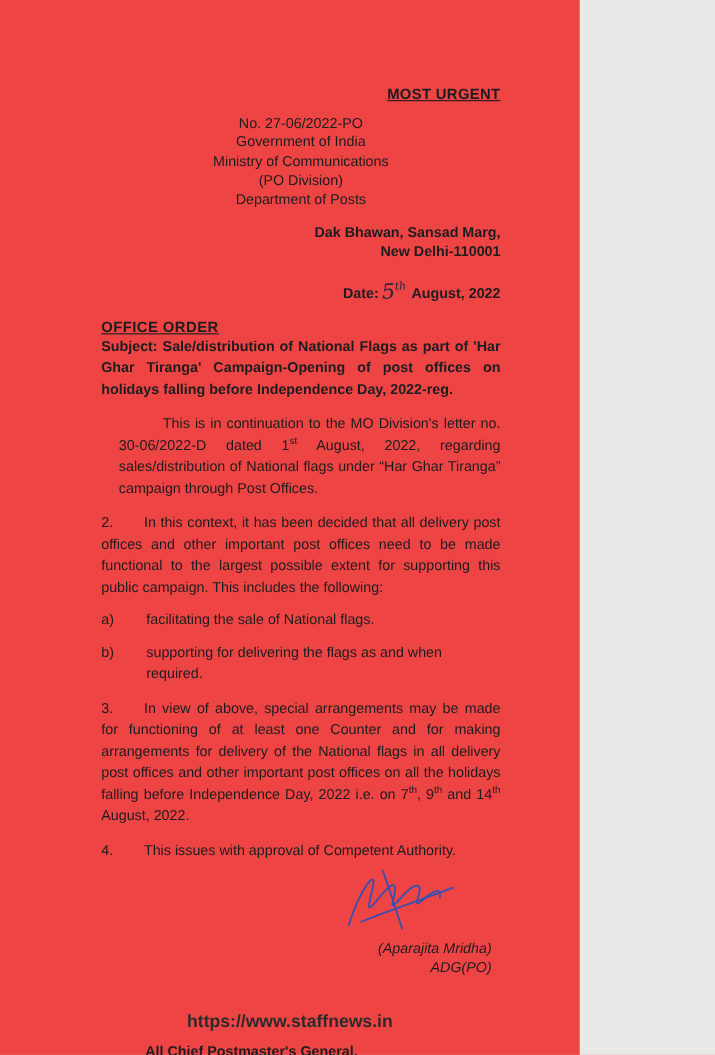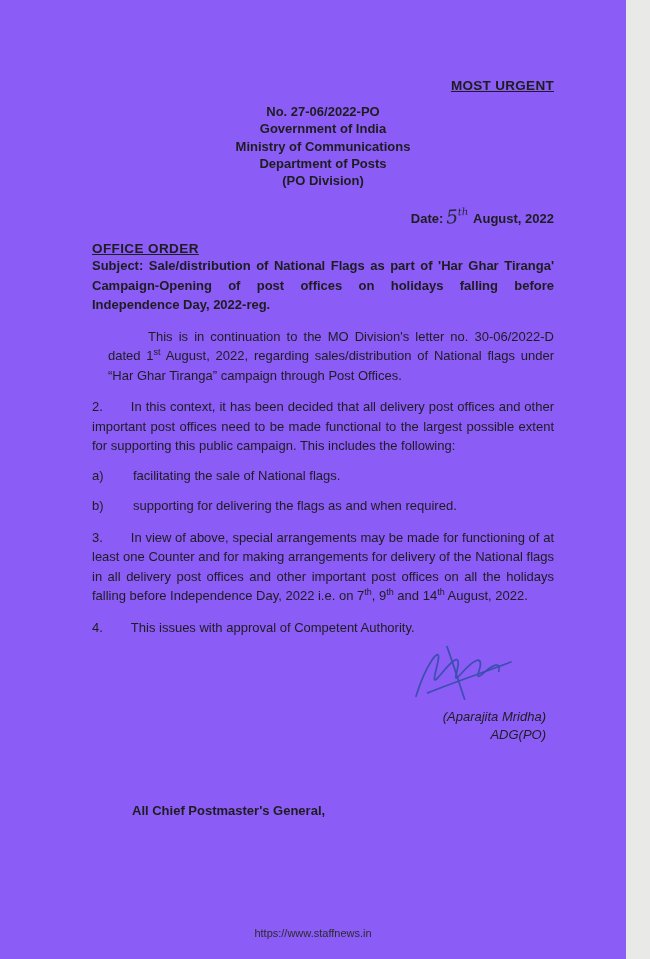--- a/index.html
+++ b/index.html
@@ -3,38 +3,38 @@
 <meta charset="utf-8">
 <style>
   html, body { margin: 0; padding: 0; }
   body {
     width: 650px; height: 959px;
     background: #e9e9e7;
     font-family: "Liberation Sans", sans-serif;
   }
   .page {
     position: relative;
-    width: 626px; height: 959px;
+    width: 527px; height: 959px;
     box-sizing: border-box;
-    background: #8b5cf6;
+    background: #ef4444;
     color: #1d1d1f;
     padding: 78px 72px 0 92px;
     overflow: hidden;
   }
   .urgent {
     text-align: right;
     font-weight: bold;
     font-size: 13.5px;
     text-decoration: underline;
     letter-spacing: 0.3px;
   }
   .letterhead {
     margin-top: 10px;
     text-align: center;
-    font-weight: bold;
+    font-weight: normal;
     font-size: 13px;
     line-height: 1.33;
   }
   .address-block {
     margin-top: 13px;
     text-align: right;
     font-weight: bold;
     font-size: 13px;
     line-height: 1.35;
   }
@@ -102,41 +102,46 @@
     margin-top: 58px;
     font-weight: bold;
     font-size: 13px;
     margin-left: 40px;
   }
   .footer-url {
     position: absolute;
     left: 0; right: 0;
     bottom: 20px;
     text-align: center;
-    font-size: 11px;
+    font-size: 16px;
     color: #2b2b2b;
     text-decoration: none;
+    font-weight: bold;
   }
   sup { font-size: 9px; line-height: 0; }
 </style>
 </head>
 <body>
 
 <div class="page">
 
   <div class="urgent">MOST URGENT</div>
 
   <div class="letterhead">
     <div>No. 27-06/2022-PO</div>
     <div>Government of India</div>
     <div>Ministry of Communications</div>
+    <div>(PO Division)</div>
     <div>Department of Posts</div>
-    <div>(PO Division)</div>
   </div>
 
+  <div class="address-block">
+    <div>Dak Bhawan, Sansad Marg,</div>
+    <div>New Delhi-110001</div>
+  </div>
 
   <div class="date-line">
     <span>Date:</span><span class="hand"><span>5</span><sup>th</sup></span>
     <span>August, 2022</span>
   </div>
 
   <div class="order-title">
     <span>OFFICE ORDER</span>
   </div>
 

